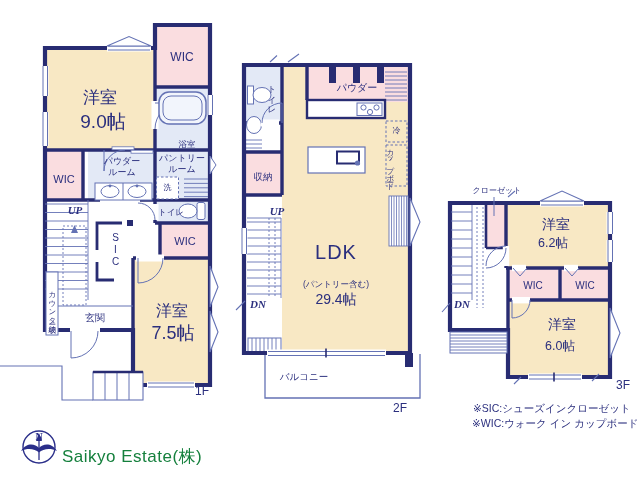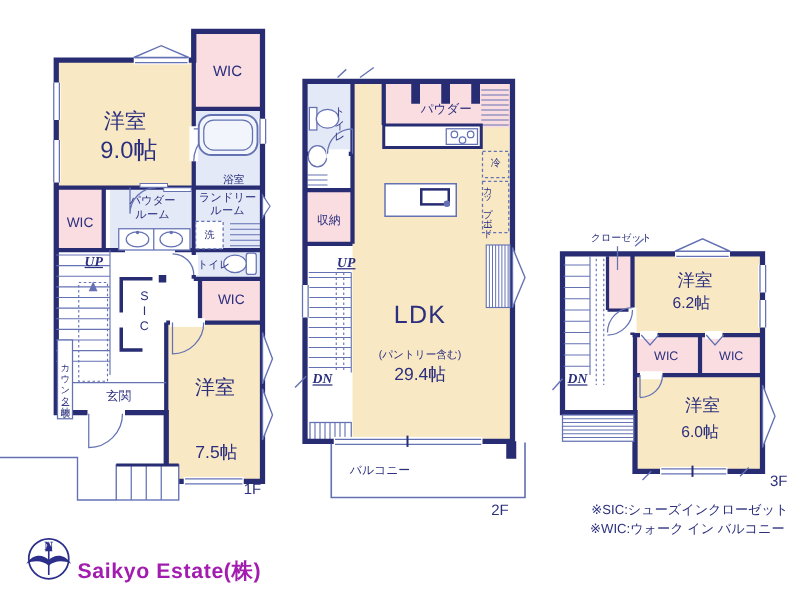--- a/index.html
+++ b/index.html
@@ -3,22 +3,22 @@
 <meta charset="utf-8">
 <style>
   html,body{margin:0;padding:0;background:#fff;}
   #stage{position:relative;width:640px;height:480px;background:#ffffff;overflow:hidden;
          font-family:"Liberation Sans","DejaVu Sans",sans-serif;}
   #plan-svg{position:absolute;left:0;top:0;}
   .lbl{position:absolute;color:#2b2f7e;white-space:nowrap;line-height:1;
        transform:translate(-50%,-50%);font-family:"Liberation Sans","DejaVu Sans",sans-serif;}
   .lbl.la{transform:none;}
   .vert{writing-mode:vertical-rl;text-orientation:upright;letter-spacing:1px;}
-  .ital{font-style:italic;font-weight:bold;font-family:"Liberation Serif","DejaVu Serif",serif;text-decoration:underline;}
-  .logo{color:#a21caf;letter-spacing:0.5px;font-weight:bold;}
+  .ital{font-style:italic;font-weight:bold;font-family:"Liberation Serif","DejaVu Serif",serif;}
+  .logo{color:#15803d;letter-spacing:0.5px;}
 </style>
 </head>
 <body>
 
 <div id="stage">
 
 <svg id="plan-svg" width="640" height="480" viewBox="0 0 640 480">
 
   <g>
 
@@ -252,30 +252,30 @@
     <path d="M21,451 C27,442 35,444 39,448 C43,444 51,442 57,451 C50,447.5 43,449 39,452.5 C35,449 28,447.5 21,451 Z" fill="#2b2f8a"></path>
   </g>
 </svg>
 
   <div class="lbl" style="left:100px;top:97px;font-size:17px;">洋室</div>
   <div class="lbl" style="left:103px;top:121px;font-size:19px;">9.0帖</div>
   <div class="lbl" style="left:182px;top:57px;font-size:12px;">WIC</div>
   <div class="lbl" style="left:187px;top:132px;font-size:8.5px;margin-top:12px;">浴室</div>
   <div class="lbl" style="left:122px;top:161px;font-size:9px;">パウダー</div>
   <div class="lbl" style="left:122px;top:172px;font-size:9px;">ルーム</div>
-  <div class="lbl" style="left:182px;top:158px;font-size:9px;">ランドリー</div>
+  <div class="lbl" style="left:182px;top:158px;font-size:9px;">パントリー</div>
   <div class="lbl" style="left:182px;top:169px;font-size:9px;">ルーム</div>
   <div class="lbl" style="left:167.5px;top:188px;font-size:8px;">洗</div>
   <div class="lbl" style="left:64px;top:179px;font-size:11px;">WIC</div>
   <div class="lbl ital" style="left:75px;top:210px;font-size:11px;">UP</div>
   <div class="lbl" style="left:171px;top:212px;font-size:8.5px;">トイレ</div>
   <div class="lbl" style="left:185px;top:241px;font-size:11px;">WIC</div>
   <div class="lbl vert" style="left:115px;top:250px;font-size:10px;">SIC</div>
   <div class="lbl" style="left:172px;top:311px;font-size:16px;">洋室</div>
-  <div class="lbl" style="left:173px;top:333px;font-size:14px;margin-top:28px;">7.5帖</div>
+  <div class="lbl" style="left:173px;top:333px;font-size:18px;">7.5帖</div>
   <div class="lbl" style="left:95px;top:318px;font-size:10px;">玄関</div>
   <div class="lbl vert" style="left:52px;top:303px;font-size:7.5px;letter-spacing:0;">カウンター収納</div>
   <div class="lbl" style="left:202px;top:391px;font-size:12px;">1F</div>
 
   <div class="lbl vert" style="left:272px;top:95px;font-size:8.5px;">トイレ</div>
   <div class="lbl" style="left:357px;top:88px;font-size:10px;">パウダー</div>
   <div class="lbl" style="left:396.5px;top:131px;font-size:8px;">冷</div>
   <div class="lbl vert" style="left:390px;top:165px;font-size:7.5px;letter-spacing:0;">カップボード</div>
   <div class="lbl" style="left:263px;top:177px;font-size:9.5px;">収納</div>
   <div class="lbl ital" style="left:277px;top:211px;font-size:11px;">UP</div>
@@ -290,17 +290,17 @@
   <div class="lbl ital" style="left:462px;top:304px;font-size:11px;">DN</div>
   <div class="lbl" style="left:556px;top:224px;font-size:14px;">洋室</div>
   <div class="lbl" style="left:553px;top:243px;font-size:12.5px;">6.2帖</div>
   <div class="lbl" style="left:533px;top:286px;font-size:10px;">WIC</div>
   <div class="lbl" style="left:585px;top:286px;font-size:10px;">WIC</div>
   <div class="lbl" style="left:562px;top:324px;font-size:14px;">洋室</div>
   <div class="lbl" style="left:560px;top:346px;font-size:12.5px;">6.0帖</div>
   <div class="lbl" style="left:623px;top:385px;font-size:12px;">3F</div>
 
   <div class="lbl la" style="left:473px;top:403px;font-size:10.5px;">※SIC:シューズインクローゼット</div>
-  <div class="lbl la" style="left:472px;top:418px;font-size:10.5px;">※WIC:ウォーク イン バルコニー</div>
+  <div class="lbl la" style="left:472px;top:418px;font-size:10.5px;">※WIC:ウォーク イン カップボード</div>
 
   <div class="lbl la logo" style="left:62px;top:448px;font-size:17px;">Saikyo Estate(株)</div>
 
 </div>
 
 </body></html>

